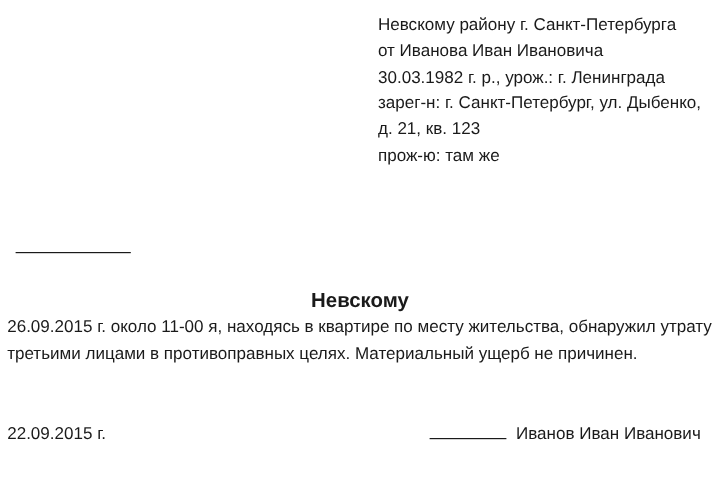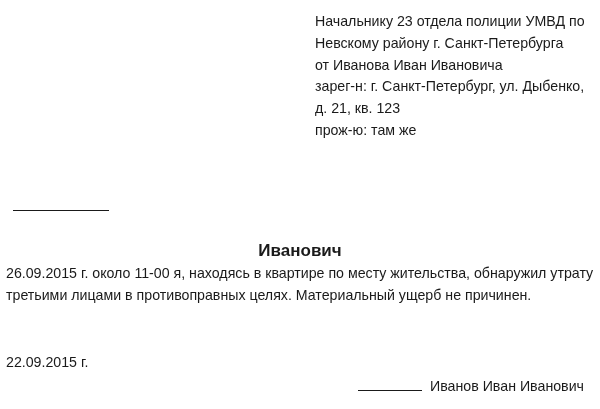--- a/index.html
+++ b/index.html
@@ -81,48 +81,47 @@
     .footer-date {
       position: absolute;
       left: 0;
       top: 0;
     }
     .footer-sign {
       position: absolute;
       left: 352px;
       top: 0;
       white-space: nowrap;
-      margin-top: 24px;
     }
     .footer-sign .sign-line {
       display: inline-block;
       width: 64px;
       border-bottom: 1.3px solid #1a1a1a;
       height: 13px;
       margin-right: 8px;
       vertical-align: baseline;
     }
   </style>
 </head>
 <body>
 
 <div class="header-block">
-  <div class="header-line">Начальнику 23 отдела полиции УМВД по</div>
   <div class="header-line">Невскому району г. Санкт-Петербурга</div>
   <div class="header-line">от Иванова Иван Ивановича</div>
+  <div class="header-line">30.03.1982 г. р., урож.: г. Ленинграда</div>
   <div class="header-line">зарег-н: г. Санкт-Петербург, ул. Дыбенко,</div>
   <div class="header-line">д. 21, кв. 123</div>
   <div class="header-line">прож-ю: там же</div>
 </div>
 
 <div class="responsibility">
   <span class="sign-line"></span>
 </div>
 
-<div class="doc-title">Иванович</div>
+<div class="doc-title">Невскому</div>
 
 <div class="body-text">
   <div class="body-line">26.09.2015 г. около 11-00 я, находясь в квартире по месту жительства, обнаружил утрату</div>
   <div class="body-line last">третьими лицами в противоправных целях. Материальный ущерб не причинен.</div>
 </div>
 
 <div class="footer-row">
   <span class="footer-date">22.09.2015 г.</span>
   <span class="footer-sign">
     <span class="sign-line"></span><span>Иванов Иван Иванович</span>

